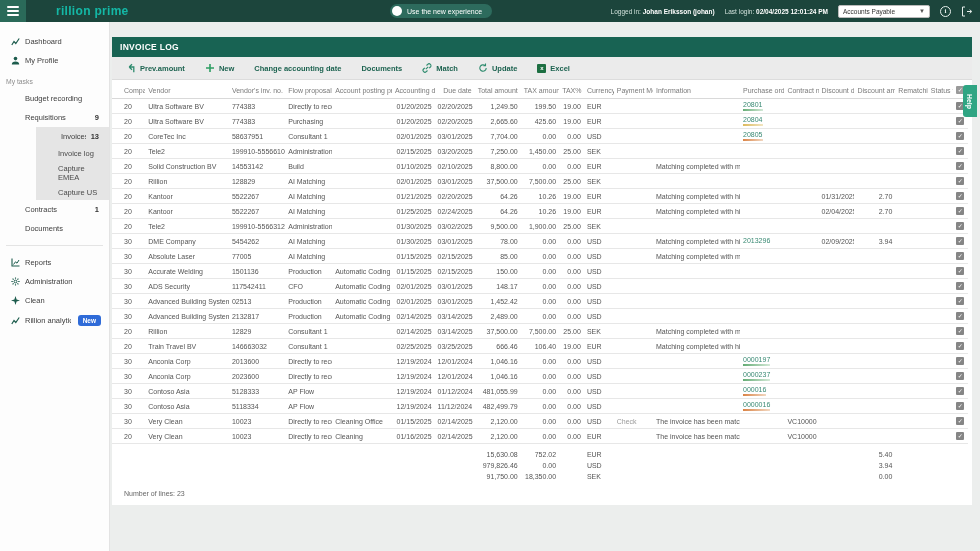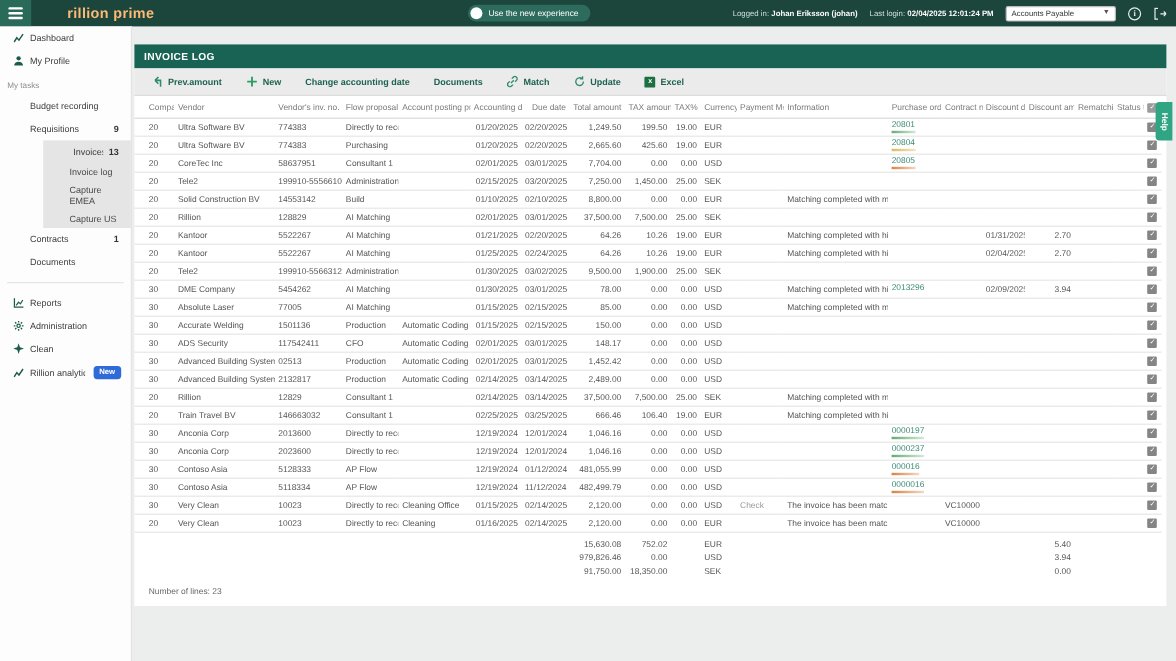--- a/index.html
+++ b/index.html
@@ -5,40 +5,40 @@
   * { margin:0; padding:0; box-sizing:border-box; }
   html,body { width:980px; height:551px; overflow:hidden; background:#eceeed;
               font-family:"Liberation Sans", sans-serif; }
 
   
   .topbar { position:absolute; left:0; top:0; width:980px; height:22px;
             background:#1c453c; display:flex; align-items:center; color:#fff; }
   .hamburger { width:26px; height:22px; background:#2a6a59; display:flex; flex-direction:column;
                justify-content:center; align-items:center; gap:2px; cursor:pointer; }
   .hamburger i { display:block; width:12px; height:2px; background:#fff; border-radius:1px; }
-  .logo { color:#fdba74; font-size:12px; font-weight:bold; letter-spacing:.3px; margin-left:10px;padding-left:20px; }
+  .logo { color:#14b8a6; font-size:12px; font-weight:bold; letter-spacing:.3px; margin-left:10px;padding-left:20px; }
   .pill { position:absolute; left:390px; top:4px; height:14px; background:#2d6b5d; border-radius:8px;
           display:flex; align-items:center; padding:0 10px 0 2px; cursor:pointer; }
   .pill .knob { width:10px; height:10px; background:#fff; border-radius:50%; margin-right:5px; }
   .pill .txt { font-size:7px; color:#fff; white-space:nowrap; }
   .top-right { position:absolute; right:8px; top:0; height:22px; display:flex; align-items:center; gap:10px; }
   .top-right .lbl { font-size:6.5px; color:#cfe0da; }
   .top-right .lbl b { color:#fff; }
   .role-select { background:#fff; color:#333; font-size:6.5px; height:13px; min-width:92px;
                  border:1px solid #bbb; border-radius:2px; display:flex; align-items:center;
                  justify-content:space-between; padding:0 4px; cursor:pointer; }
   .role-select .chev { font-size:6px; color:#555; }
   .info-circle { width:11px; height:11px; border:1px solid #e7efec; border-radius:50%; color:#e7efec;
                  font-size:7px; font-weight:bold; display:flex; align-items:center; justify-content:center;
                  cursor:pointer; font-family:"Liberation Serif", serif; }
   .logout-ic { cursor:pointer; display:flex; }
 
   
   .sidebar { position:absolute; left:0; top:22px; width:110px; height:529px; background:#fdfdfd;
-             border-right:1px solid #e3e3e3; font-size:7.5px; color:#3d3d3d; }
+             border-right:1px solid #e3e3e3; padding-top:10px; font-size:7.5px; color:#3d3d3d; }
   .side-item { display:flex; align-items:center; gap:5px; padding:5px 8px 5px 10px; cursor:pointer; }
   .side-item .lab { flex:1; white-space:nowrap; overflow:hidden; }
   .side-item .cnt { font-weight:bold; color:#333; padding-right:2px; }
   .side-icon { width:10px; display:flex; justify-content:center; color:#1d5c4d; }
   .section-label { color:#8e8e8e; font-size:6.8px; padding:8px 10px 4px 6px; }
   .group-active { background:#e5e5e5;margin-left:36px; }
   .child-item { padding:3px 8px 3px 22px; cursor:pointer; color:#4a4a4a; }
   .side-divider { border-top:1px solid #e4e4e4; margin:7px 6px; }
   .badge-new { background:#2f6bd8; color:#fff; font-size:6.5px; font-weight:bold;
                border-radius:3px; padding:2px 5px; margin-left:2px; }

